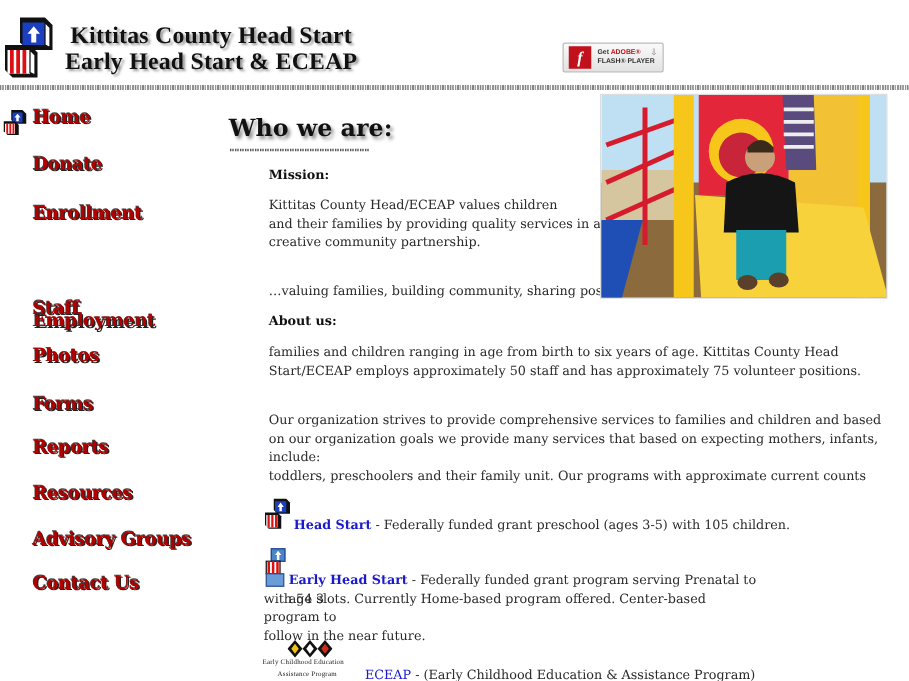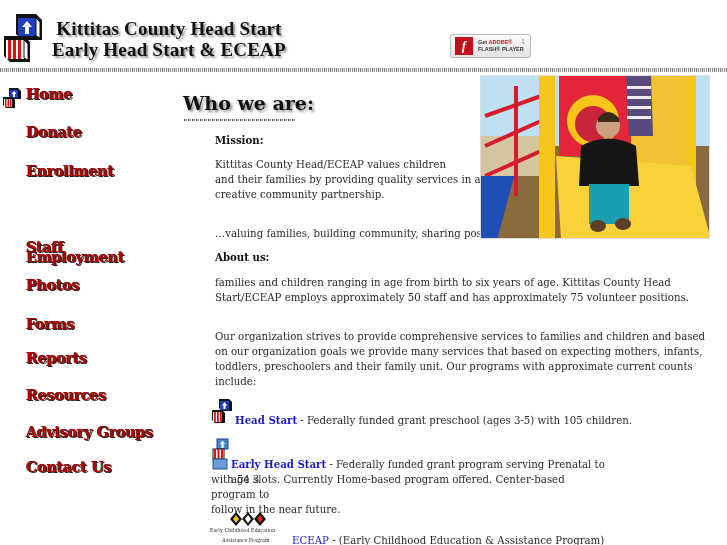--- a/index.html
+++ b/index.html
@@ -101,22 +101,22 @@
 
 <div class="block" style="top:226px;">…valuing families, building community, sharing possibilities….</div>
 <div class="block bold" style="top:250px;">About us:</div>
 <div class="block" style="top:275px;">
   <div>families and children ranging in age from birth to six years of age.  Kittitas County Head</div>
   <div>Start/ECEAP employs approximately 50 staff and has approximately 75 volunteer positions.</div>
 </div>
 <div class="block" style="top:329px;">
   <div>Our organization strives to provide comprehensive services to families and children and based</div>
   <div>on our organization goals we provide many services that based on expecting mothers, infants,</div>
+  <div>include:</div>
   <div>toddlers, preschoolers and their family unit.  Our programs with approximate current counts</div>
-  <div>include:</div>
 </div>
 
 <div class="photo">
   <svg width="230" height="164" viewBox="0 0 230 164">
     <rect width="230" height="164" fill="#bfe0f2"></rect>
     <rect y="70" width="230" height="94" fill="#8b6a3e"></rect>
     <rect y="60" width="70" height="40" fill="#d6c6a0"></rect>
     <g stroke="#d51b2c" stroke-width="4" fill="none">
       <line x1="4" y1="40" x2="60" y2="20"></line>
       <line x1="4" y1="70" x2="60" y2="45"></line>

